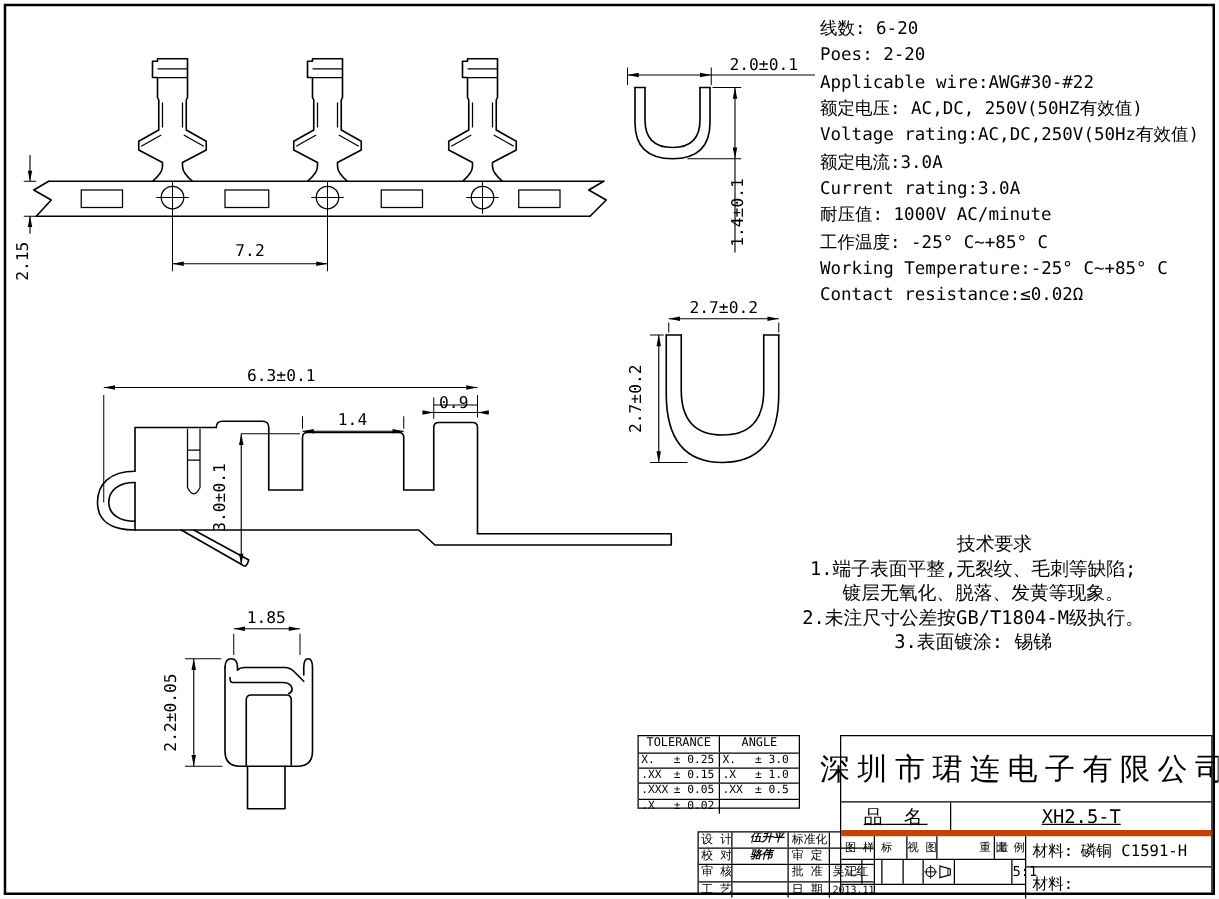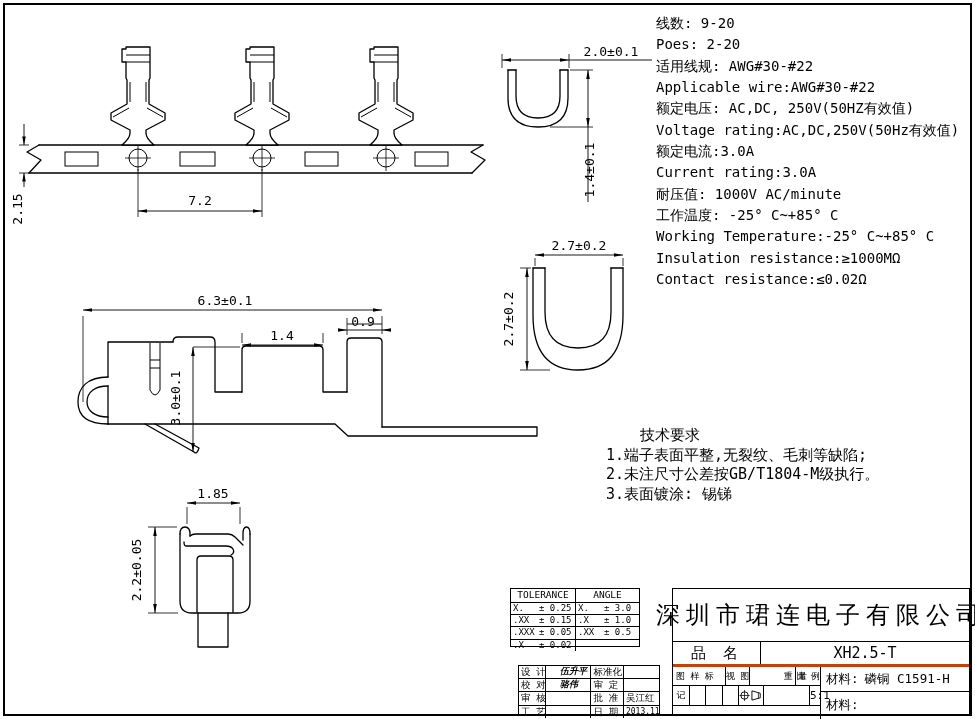--- a/index.html
+++ b/index.html
@@ -8,45 +8,45 @@
   .sheet-border{position:absolute;left:3px;top:3px;right:3px;bottom:3px;border:2px solid #000;}
   svg{position:absolute;overflow:visible;}
   svg text{font-family:"DejaVu Sans Mono",monospace;font-size:13px;fill:#000;}
   .ol{stroke:#000;stroke-width:1.3;fill:none;stroke-linejoin:round;stroke-linecap:round;}
   .fillw{fill:#fff;}
   .il{stroke:#000;stroke-width:1;fill:none;}
   .dim{stroke:#000;stroke-width:0.9;fill:none;}
   .ext{stroke:#000;stroke-width:0.8;fill:none;}
   .ah{fill:#000;stroke:none;}
   .specs{position:absolute;left:656px;top:13px;width:315px;font-size:14px;line-height:21.35px;white-space:nowrap;}
-  .tech{position:absolute;left:606px;top:426px;width:345px;font-size:15px;line-height:19.5px;white-space:nowrap;}
+  .tech{position:absolute;left:606px;top:426px;width:345px;font-size:15px;line-height:19.5px;white-space:nowrap;text-align:center;}
   .tech .t-title{padding-left:34px;}
   .tech .ind{padding-left:16px;}
   
   .tb{position:absolute;box-sizing:border-box;border:1.2px solid #000;}
   #tol-table{left:510px;top:588px;width:130px;height:59px;font-size:9px;}
   .tol-hrow{display:flex;height:13px;border-bottom:1px solid #000;}
   .tol-hcell{width:65px;box-sizing:border-box;text-align:center;line-height:12px;font-size:9.5px;}
   .tol-hcell+.tol-hcell{border-left:1px solid #000;}
   .tol-row{display:flex;height:11.2px;border-bottom:1px solid #000;}
   .tol-row:last-child{border-bottom:none;}
   .tol-half{width:65px;box-sizing:border-box;display:flex;line-height:10.5px;}
   .tol-half+.tol-half{border-left:1px solid #000;}
   .tol-lab{width:26px;padding-left:2px;}
-  #approval{left:518px;top:665px;width:142px;height:51px;font-size:9.5px;}
+  #approval{left:558px;top:665px;width:142px;height:51px;font-size:9.5px;}
   .ap-row{display:flex;height:12.2px;border-bottom:1px solid #000;}
   .ap-row:last-child{border-bottom:none;}
   .ap-c{box-sizing:border-box;border-right:1px solid #000;line-height:11.5px;padding-left:2px;white-space:nowrap;overflow:hidden;}
   .ap-c:last-child{border-right:none;}
   .c0{width:30px;}.c1{width:37px;margin-left:12px;}.c2{width:36px;}.c3{width:39px;}
   .hand{font-style:italic;font-weight:bold;font-size:9px;}
   #main-tb{left:672px;top:588px;width:298px;height:128px;}
   .company-row{height:52px;border-bottom:1px solid #000;display:flex;align-items:center;justify-content:center;
                font-size:24px;letter-spacing:6px;white-space:nowrap;}
-  .name-row{height:22px;border-bottom:3px solid #c2410c;display:flex;}
+  .name-row{height:22px;border-bottom:5px solid #c2410c;display:flex;text-decoration:underline;}
   .pn-label{width:88px;box-sizing:border-box;border-right:1px solid #000;display:flex;align-items:center;justify-content:center;font-size:15px;letter-spacing:4px;}
   .pn-value{flex:1;display:flex;align-items:center;justify-content:center;font-size:15px;}
   .bottom-row{height:52px;display:flex;}
   .bleft{width:148px;box-sizing:border-box;border-right:1px solid #000;font-size:9px;}
   .brow-a{display:flex;height:18px;border-bottom:1px solid #000;}
   .brow-b{display:flex;height:19px;border-bottom:1px solid #000;}
   .brow-c{height:13px;}
   .bc{box-sizing:border-box;border-right:1px solid #000;display:flex;align-items:center;justify-content:center;white-space:nowrap;}
   .bc:last-child{border-right:none;}
   .w66{width:66px;}.w25{width:25px;}.w27{width:27px;padding-left:45px;}.w30{width:30px;}
@@ -229,38 +229,37 @@
     <g>
       <path class="ext" d="M57,57 H28 M58,143 H28"></path>
       <path class="dim" d="M35,57 V143"></path>
       <polygon class="ah" points="35,57 33.2,66 36.8,66"></polygon>
       <polygon class="ah" points="35,143 33.2,134 36.8,134"></polygon>
       <text x="21" y="100" text-anchor="middle" transform="rotate(-90,21,100)">2.2±0.05</text>
     </g>
   </svg>
 
   <div class="specs">
-    <div>线数: 9-20</div>
+    <div>线数: 6-20</div>
     <div>Poes: 2-20</div>
-    <div>适用线规: AWG#30-#22</div>
     <div>Applicable wire:AWG#30-#22</div>
     <div>额定电压: AC,DC, 250V(50HZ有效值)</div>
     <div>Voltage rating:AC,DC,250V(50Hz有效值)</div>
     <div>额定电流:3.0A</div>
     <div>Current rating:3.0A</div>
     <div>耐压值: 1000V AC/minute</div>
     <div>工作温度: -25° C~+85° C</div>
     <div>Working Temperature:-25° C~+85° C</div>
-    <div>Insulation resistance:≥1000MΩ</div>
     <div>Contact resistance:≤0.02Ω</div>
   </div>
 
   <div class="tech">
     <div class="t-title">技术要求</div>
     <div>1.端子表面平整,无裂纹、毛刺等缺陷;</div>
+    <div class="ind">镀层无氧化、脱落、发黄等现象。</div>
     <div>2.未注尺寸公差按GB/T1804-M级执行。</div>
     <div>3.表面镀涂: 锡锑</div>
   </div>
 
   <div class="tb" id="tol-table">
     <div class="tol-hrow">
       <div class="tol-hcell">TOLERANCE</div>
       <div class="tol-hcell">ANGLE</div>
     </div>
     <div class="tol-row">

